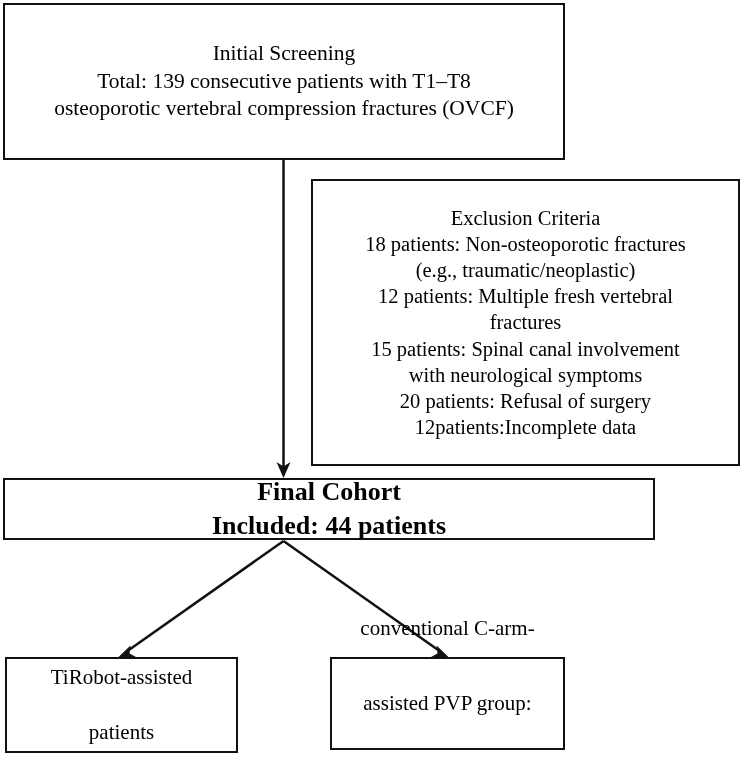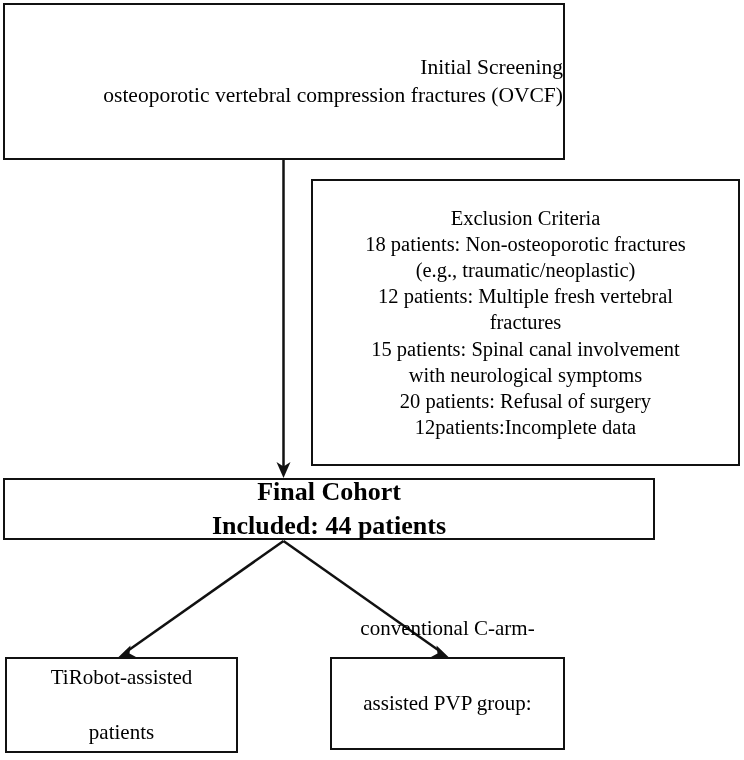--- a/index.html
+++ b/index.html
@@ -34,21 +34,20 @@
     white-space: nowrap;
   }
 
   
   #node-initial-screening {
     left: 3px;
     top: 3px;
     width: 562px;
     height: 157px;
     font-size: 21.5px;
-    align-items: flex-end;
   }
 
   
   #node-exclusion-criteria {
     left: 311px;
     top: 179px;
     width: 429px;
     height: 287px;
     font-size: 20.5px;
     line-height: 1.27;
@@ -118,20 +117,21 @@
     </g>
 
     <g>
       <path class="edge-line" d="M 283.5 541 L 441 652"></path>
       <path class="edge-head" d="M 449 657.5 L 436.5 645.5 L 437.5 653.5 L 431 657 Z"></path>
     </g>
   </svg>
 
   <div class="node" id="node-initial-screening">
     <span class="line">Initial Screening</span>
+    <span class="line">Total: 139 consecutive patients with T1–T8</span>
     <span class="line">osteoporotic vertebral compression fractures (OVCF)</span>
   </div>
 
   <div class="node" id="node-exclusion-criteria">
     <span class="line">Exclusion Criteria</span>
     <span class="line">18 patients: Non-osteoporotic fractures</span>
     <span class="line">(e.g., traumatic/neoplastic)</span>
     <span class="line">12 patients: Multiple fresh vertebral</span>
     <span class="line">fractures</span>
     <span class="line">15 patients: Spinal canal involvement</span>

